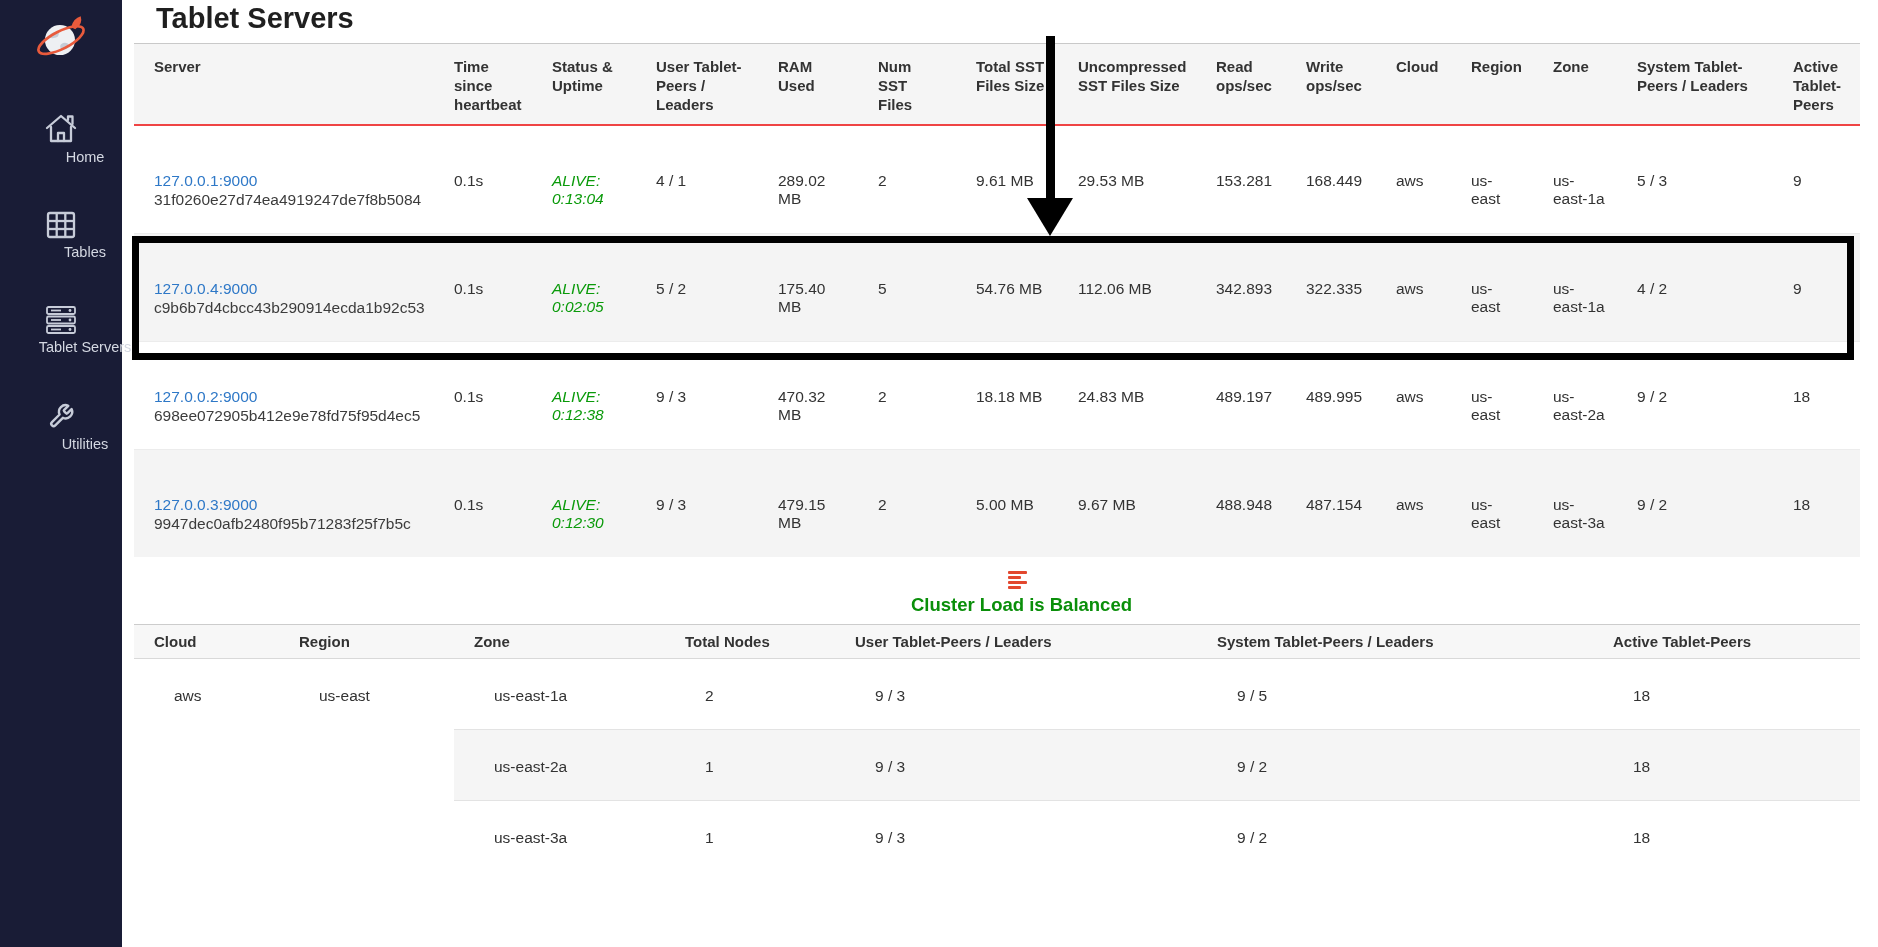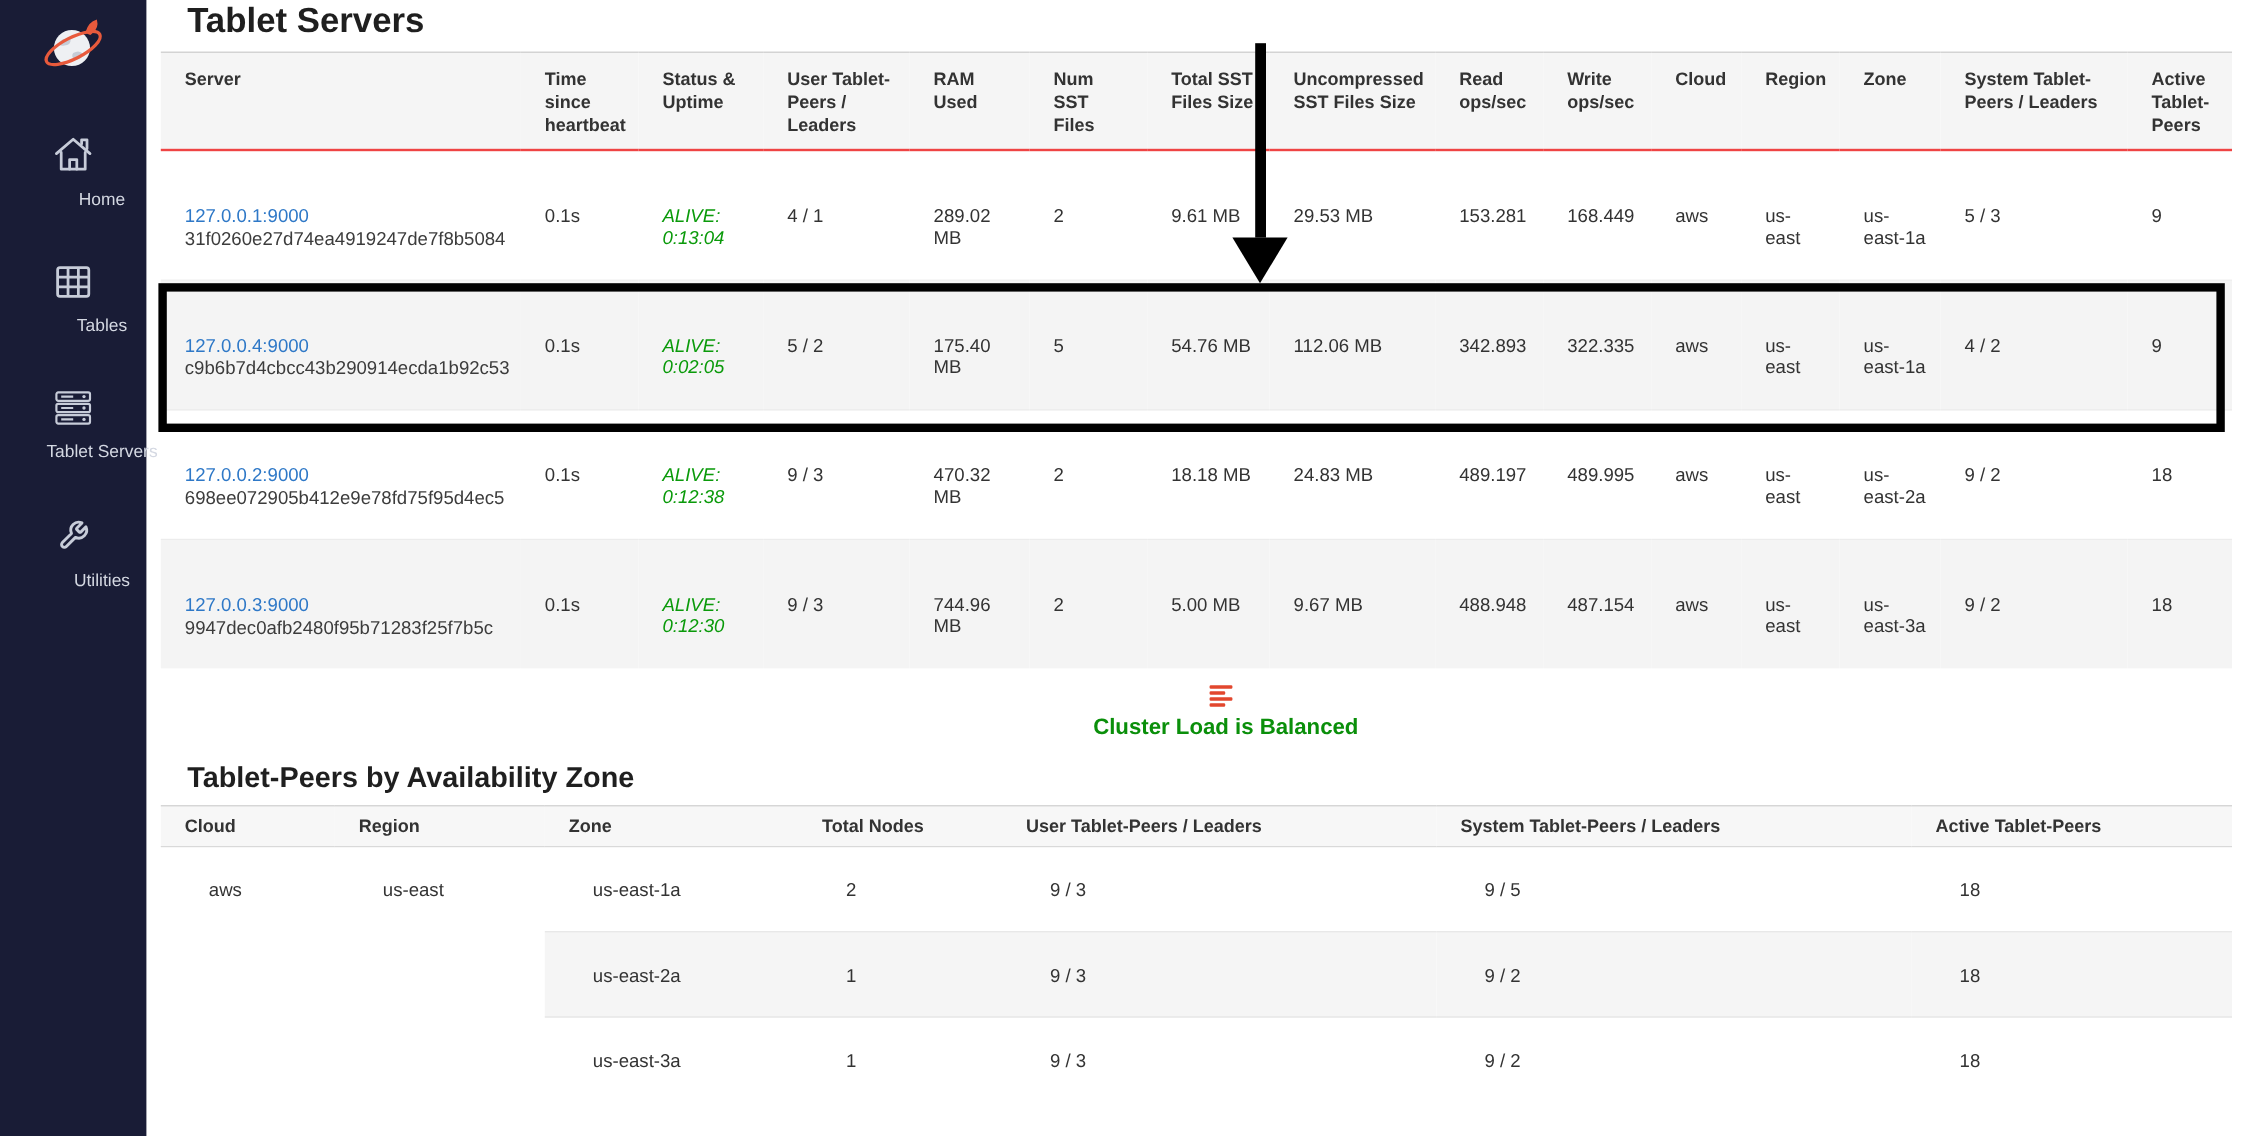--- a/index.html
+++ b/index.html
@@ -8,21 +8,21 @@
   body { position: relative; }
 
   
   .sidebar { position: absolute; left: 0; top: 0; width: 122px; height: 947px;
     background: #191c36; display: flex; flex-direction: column; align-items: center; }
   .logo-wrap { margin-top: 12px; height: 56px; }
   .nav-item { margin-top: 44px; display: flex; flex-direction: column; align-items: center;
     cursor: pointer; }
   .nav-item:first-of-type { margin-top: 50px; }
   .nav-item svg { display: block; }
-  .nav-label { color: #d4d8e2; font-size: 14.5px; margin-top: 13px; white-space: nowrap; padding-left: 48px; }
+  .nav-label { color: #d4d8e2; font-size: 14.5px; margin-top: 3px; white-space: nowrap; padding-left: 48px; }
 
   
   .main { margin-left: 122px; }
   h1.page-title { font-size: 29px; line-height: 33px; font-weight: 700; color: #1f1f1f;
     margin: 2px 0 8px 34px; }
   h2.section-title { font-size: 24px; line-height: 28px; font-weight: 700; color: #1f1f1f;
     margin: 18px 0 8px 34px; }
 
   table { border-collapse: collapse; table-layout: fixed; width: 1726px; margin-left: 12px; }
   table.t1 { border-top: 1px solid #c9c9c9; }
@@ -242,21 +242,21 @@
         <td>
           <a class="server-link" href="#">127.0.0.3:9000</a>
           <div class="uuid">9947dec0afb2480f95b71283f25f7b5c</div>
         </td>
         <td>0.1s</td>
         <td>
           <span class="status-green">ALIVE:</span>
           <span class="status-green">0:12:30</span>
         </td>
         <td>9 / 3</td>
-        <td>744.96 MB</td>
+        <td>479.15 MB</td>
         <td>2</td>
         <td>5.00 MB</td>
         <td>9.67 MB</td>
         <td>488.948</td>
         <td>487.154</td>
         <td>aws</td>
         <td>us-east</td>
         <td>us-east-3a</td>
         <td>9 / 2</td>
         <td>18</td>
@@ -270,21 +270,20 @@
       <svg width="21" height="21" viewBox="0 0 21 21">
         <rect x="1" y="2" width="19" height="3" rx="1" fill="#e2472e"></rect>
         <rect x="1" y="7" width="13" height="3" rx="1" fill="#e2472e"></rect>
         <rect x="1" y="12" width="19" height="3" rx="1" fill="#e2472e"></rect>
         <rect x="1" y="17" width="13" height="3" rx="1" fill="#e2472e"></rect>
       </svg>
     </span>
     <span class="balance-text">Cluster Load is Balanced</span>
   </div>
 
-  <h2 class="section-title">Tablet-Peers by Availability Zone</h2>
 
   <table class="t2">
     <colgroup>
       <col style="width:145px">
         <col style="width:175px">
         <col style="width:211px">
       <col style="width:170px">
         <col style="width:362px">
         <col style="width:396px">
       <col style="width:267px">

